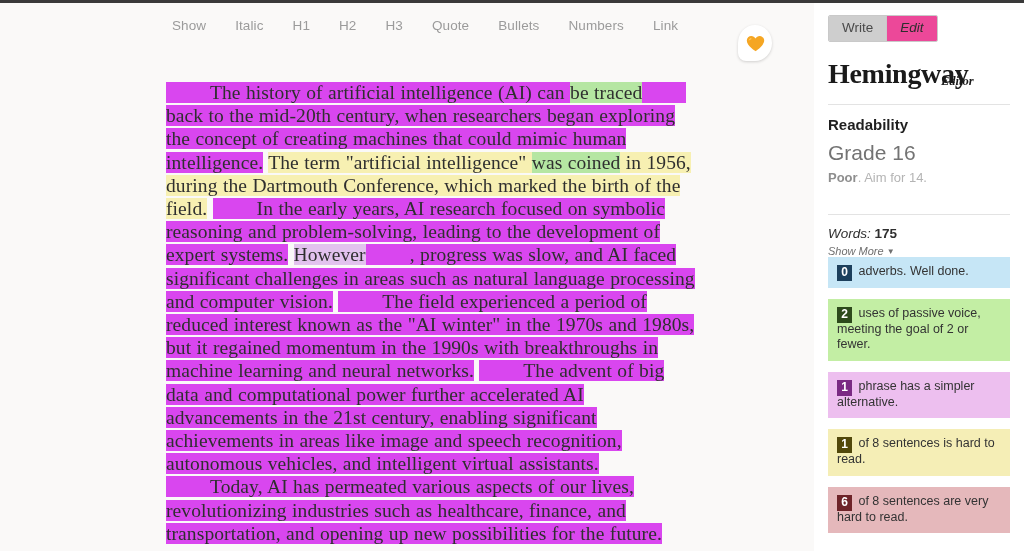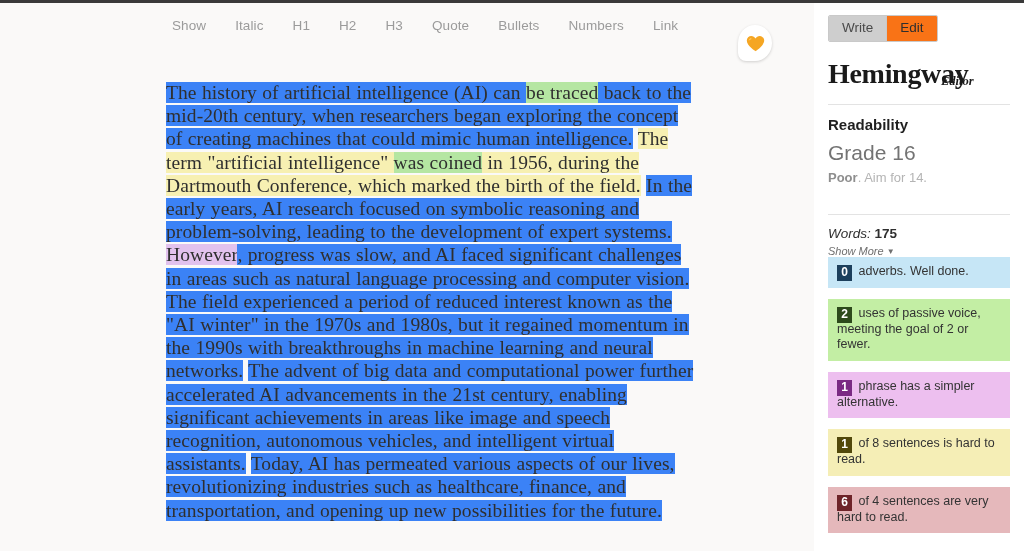--- a/index.html
+++ b/index.html
@@ -82,21 +82,21 @@
     line-height: 23.2px;
     color: #2f2f2f;
     letter-spacing: .1px;
     word-spacing: .4px;
     text-align: left;
     outline: none;
   }
   .doc p { margin: 0; }
 
   
-  .hl-vhard   { background: #3b82f6; }  
+  .hl-vhard   { background: #d946ef; padding-left: 44px; }  
   .hl-hard    { background: #f7f0b2; }  
   .hl-passive { background: #b5e6a2; }  
   .hl-simpler { background: #e2c2ee; }  
 
   
   .sidebar {
     position: relative;
     width: 210px;
     height: 100%;
     background: #ffffff;
@@ -116,22 +116,23 @@
   .mode-btn {
     font-size: 13.5px;
     color: #4a4a4a;
     padding: 4px 13px 5px 13px;
     cursor: pointer;
     user-select: none;
     background: #cecece;
     line-height: 1.15;
   }
   .mode-btn.active {
-    background: #f97316;
+    background: #ec4899;
     color: #2e2e2e;
+    font-style: italic;
   }
   .mode-btn + .mode-btn { border-left: 1px solid #c9c9c9; }
 
   .brand {
     position: relative;
     margin-top: 14px;
     margin-bottom: 12px;
     height: 32px;
   }
   .brand-main {
@@ -291,17 +292,17 @@
     <div class="show-more">
       <span>Show More</span>
       <span class="caret">▼</span>
     </div>
 
     <div class="cards" id="cards">
         <div class="card card-adverb"><span class="badge">0</span><span> adverbs. Well done.</span></div>
         <div class="card card-passive"><span class="badge">2</span><span> uses of passive voice, meeting the goal of 2 or fewer.</span></div>
         <div class="card card-simpler"><span class="badge">1</span><span> phrase has a simpler alternative.</span></div>
         <div class="card card-hard"><span class="badge">1</span><span> of 8 sentences is hard to read.</span></div>
-        <div class="card card-vhard"><span class="badge">6</span><span> of 4 sentences are very hard to read.</span></div>
+        <div class="card card-vhard"><span class="badge">6</span><span> of 8 sentences are very hard to read.</span></div>
       </div>
   </div>
 
 </div>
 
 </body></html>

